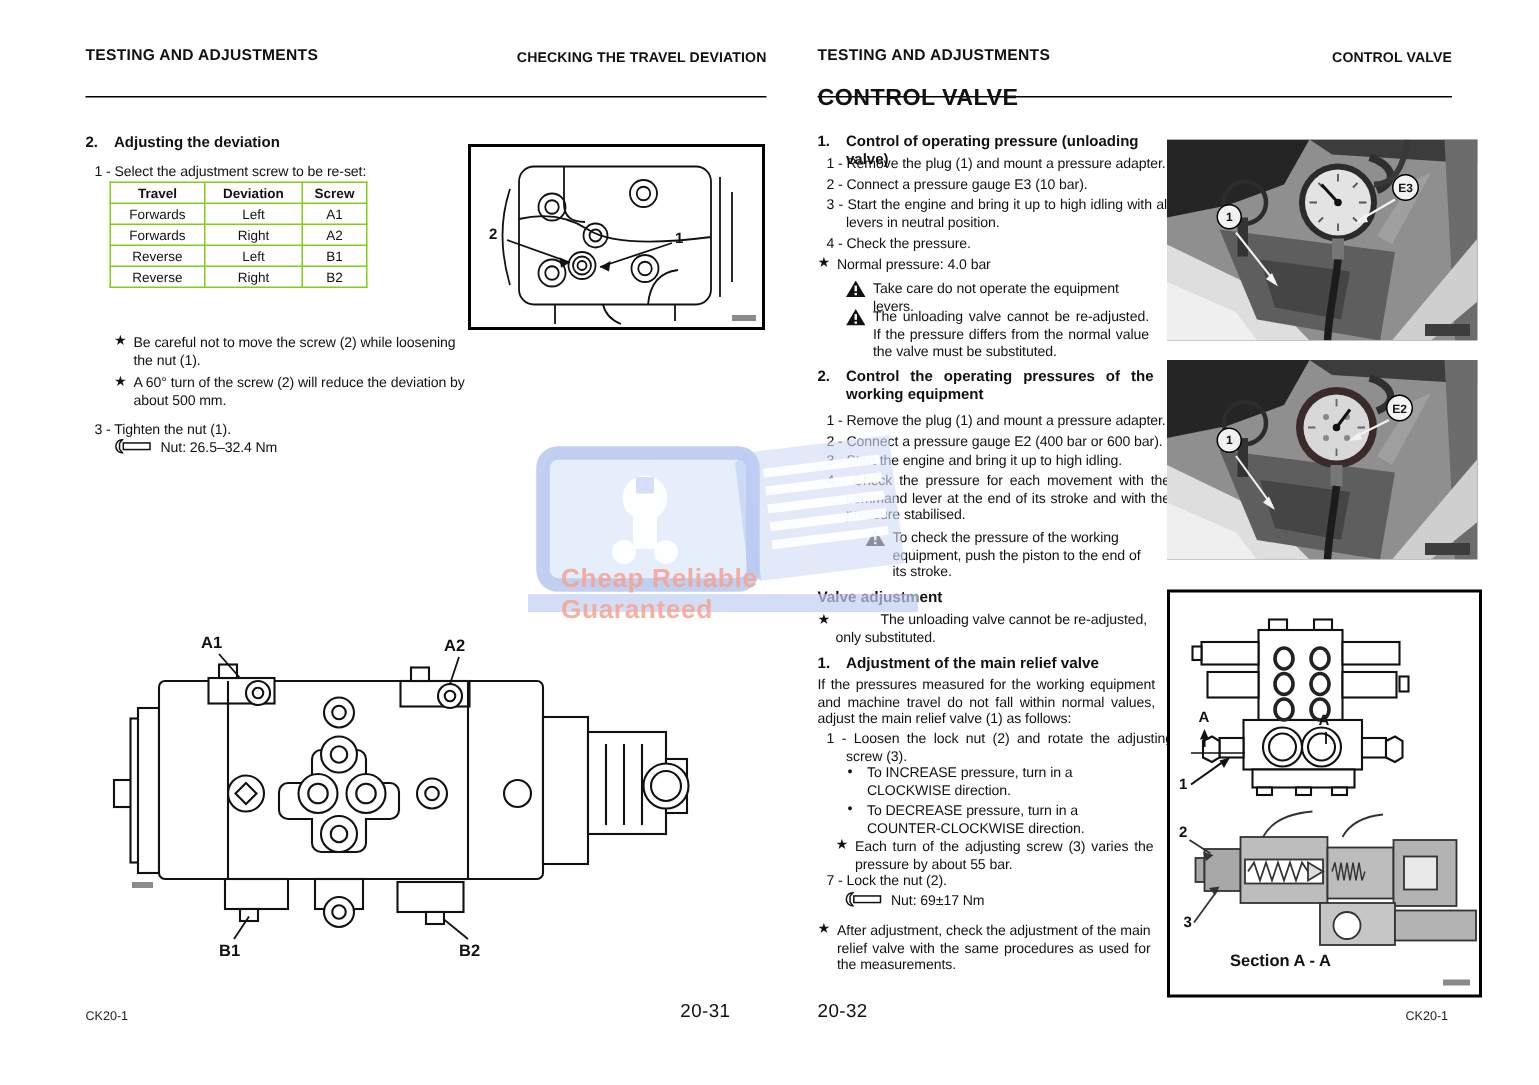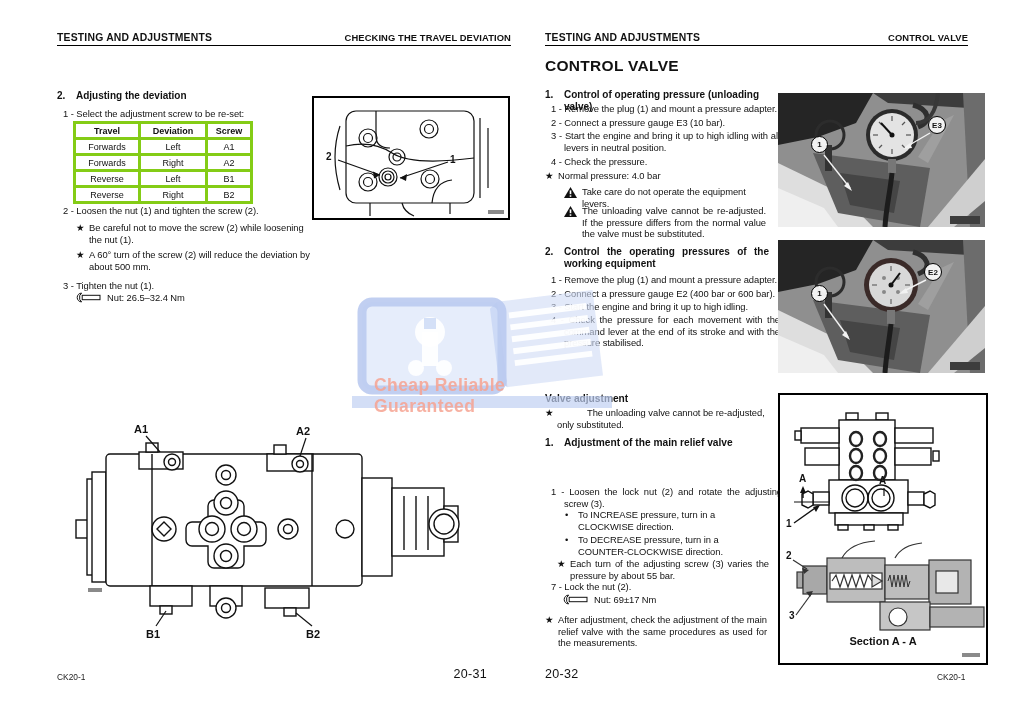--- a/index.html
+++ b/index.html
@@ -4,31 +4,31 @@
 <style>
   html,body{margin:0;padding:0;background:#fff;}
   #root{position:relative;width:1026px;height:723px;background:#ffffff;
         font-family:"Liberation Sans",sans-serif;color:#111;overflow:hidden;}
   .abs{position:absolute;}
   .t{font-size:9.4px;line-height:11.7px;letter-spacing:-0.05px;}
   .b{font-weight:bold;}
   .just{text-align:justify;}
   .step{padding-left:13px;text-indent:-13px;}
   .hdr{display:flex;justify-content:space-between;align-items:flex-end;
-       border-bottom:1.9px solid #000;padding-bottom:2px;}
+       border-bottom:1.9px solid #000;padding-bottom:21px;}
   .hdr .hl{font-size:10.4px;font-weight:bold;letter-spacing:.2px;}
   .hdr .hr{font-size:9.4px;font-weight:bold;letter-spacing:.1px;}
   .sechead{display:flex;font-weight:bold;font-size:10px;line-height:12px;}
   .sechead .num{flex:0 0 19px;}
   .note{display:flex;}
   .note .mk{flex:0 0 13px;font-size:9.5px;line-height:11.5px;}
   .warn{display:flex;}
   .warn .wicon{flex:0 0 18px;padding-top:1px;}
   table.spec{border-collapse:collapse;font-size:9px;line-height:10px;}
-  table.spec th,table.spec td{border:3px solid #84cc16;text-align:center;height:13px;padding:0 2px;}
+  table.spec th,table.spec td{border:1px solid #84cc16;text-align:center;height:13px;padding:0 2px;}
   .figbox{border:2px solid #000;background:#fff;}
   .photo{overflow:hidden;background:#8f8f8f;}
   .callout{position:absolute;font-weight:bold;font-size:10px;line-height:10px;}
   .ccirc{position:absolute;width:15px;height:15px;border:1.4px solid #000;border-radius:50%;
          background:rgba(248,248,248,.95);display:flex;align-items:center;justify-content:center;
          font-weight:bold;font-size:8px;}
   .fcode{position:absolute;background:#8a8a8a;}
   .torq{display:flex;align-items:center;gap:6px;}
   .wm{pointer-events:none;z-index:10;}
   .wm .rm{position:absolute;left:62px;top:0;font-size:25px;font-weight:bold;
@@ -79,21 +79,20 @@
       <td>B1</td>
     </tr>
     <tr>
       <td>Reverse</td>
       <td>Right</td>
       <td>B2</td>
     </tr>
   </tbody>
     </table>
 
-  <div class="abs t step" style="left:63px;top:205px;width:252px;">2 - Loosen the nut (1) and tighten the screw (2).</div>
 
   <div class="abs note" style="left:76px;top:222px;width:238px;">
     <span class="mk">★</span>
     <span class="t">Be careful not to move the screw (2) while loosening the nut (1).</span>
   </div>
 
   <div class="abs note" style="left:76px;top:249px;width:242px;">
     <span class="mk">★</span>
     <span class="t">A 60° turn of the screw (2) will reduce the deviation by about 500 mm.</span>
   </div>
@@ -259,32 +258,43 @@
 
   <div class="abs sechead" style="left:545px;top:246px;width:224px;">
     <span class="num">2.</span>
     <span class="just" style="flex:1;">Control the operating pressures of the working equipment</span>
   </div>
   <div class="abs t step" style="left:551px;top:274px;width:216px;">1 - Remove the plug (1) and mount a pressure adapter.</div>
   <div class="abs t step" style="left:551px;top:287.5px;width:216px;">2 - Connect a pressure gauge E2 (400 bar or 600 bar).</div>
   <div class="abs t step" style="left:551px;top:300.5px;width:216px;">3 - Start the engine and bring it up to high idling.</div>
   <div class="abs t step just" style="left:551px;top:314px;width:216px;">4 - Check the pressure for each movement with the command lever at the end of its stroke and with the pressure stabilised.</div>
 
+  <div class="abs warn" style="left:577px;top:352px;width:190px;">
+    <span class="wicon">
+      <svg width="13" height="11" viewBox="0 0 13 11">
+          <path d="M6.5 0 L13 11 L0 11 Z" fill="#111"></path>
+          <rect x="5.7" y="3.4" width="1.6" height="3.8" fill="#fff"></rect>
+          <rect x="5.7" y="8.3" width="1.6" height="1.5" fill="#fff"></rect>
+        </svg>
+    </span>
+    <span class="t">To check the pressure of the working equipment, push the piston to the end of its stroke.</span>
+  </div>
 
   <div class="abs b" style="left:545px;top:393px;font-size:10.2px;">Valve adjustment</div>
 
   <div class="abs" style="left:545px;top:407px;width:224px;">
     <span class="abs" style="left:0;top:0;font-size:9.5px;">★</span>
     <div class="t" style="padding-left:12px;text-indent:30px;">The unloading valve cannot be re-adjusted, only substituted.</div>
   </div>
 
   <div class="abs sechead" style="left:545px;top:437px;width:228px;font-size:10.2px;">
     <span class="num">1.</span>
     <span>Adjustment of the main relief valve</span>
   </div>
+  <div class="abs t just" style="left:545px;top:450px;width:225px;">If the pressures measured for the working equipment and machine travel do not fall within normal values, adjust the main relief valve (1) as follows:</div>
   <div class="abs t step just" style="left:551px;top:486px;width:218px;">1 - Loosen the lock nut (2) and rotate the adjusting screw (3).</div>
 
   <div class="abs note" style="left:565px;top:509px;width:198px;">
     <span class="mk">•</span>
     <span class="t">To INCREASE pressure, turn in a CLOCKWISE direction.</span>
   </div>
   <div class="abs note" style="left:565px;top:534px;width:198px;">
     <span class="mk">•</span>
     <span class="t">To DECREASE pressure, turn in a COUNTER-CLOCKWISE direction.</span>
   </div>
@@ -455,21 +465,21 @@
         <line x1="16" y1="220" x2="32" y2="198"></line>
       </g>
       <polygon points="29,175 22,173 24,179" fill="#333"></polygon>
       <polygon points="33,196 26,197 30,202" fill="#333"></polygon>
     </svg>
     <span class="callout" style="left:19px;top:79px;">A</span>
     <span class="callout" style="left:99px;top:81px;">A</span>
     <span class="callout" style="left:6px;top:124px;">1</span>
     <span class="callout" style="left:6px;top:156px;">2</span>
     <span class="callout" style="left:9px;top:216px;">3</span>
-    <span class="callout" style="left:40px;top:241px;width:126px;text-align:center;font-size:11px;">Section A - A</span>
+    <span class="callout" style="left:40px;top:241px;width:126px;font-size:11px;">Section A - A</span>
     <div class="fcode" style="right:6px;bottom:6px;width:18px;height:4px;"></div>
   </div>
 
   <div class="abs footpage" style="left:545px;top:667px;">20-32</div>
   <div class="abs footcode" style="left:937px;top:672px;">CK20-1</div>
 
   <div class="abs wm" style="left:352px;top:278px;width:260px;height:134px;">
     <svg width="260" height="134" viewBox="0 0 260 134">
       <g transform="rotate(-7 195 60)">
         <polygon points="142,24 150,18 150,104 142,98" fill="rgba(186,202,240,0.8)"></polygon>

